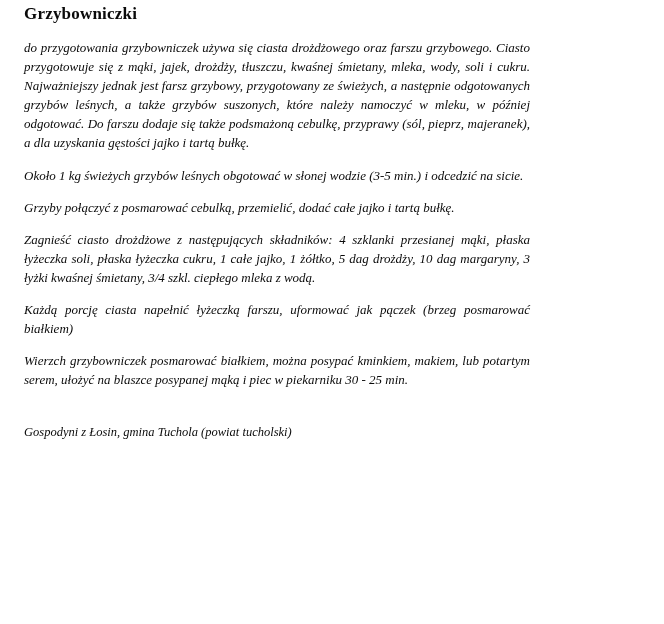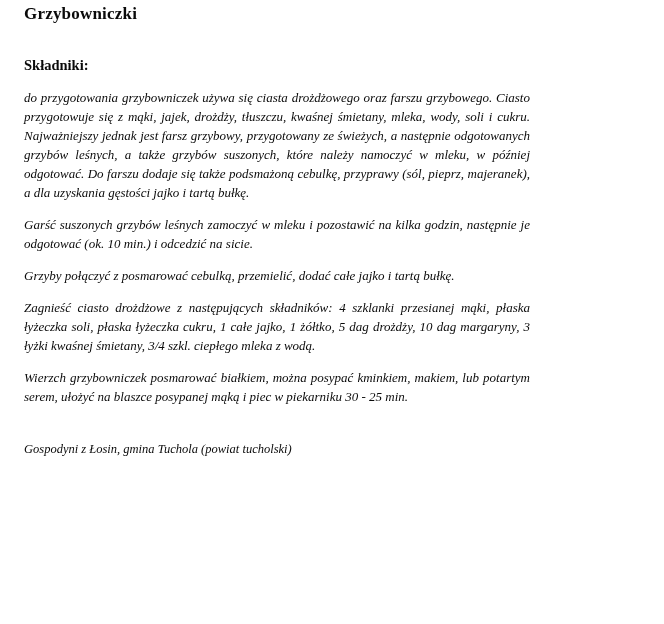--- a/index.html
+++ b/index.html
@@ -54,31 +54,31 @@
     text-align: left;
   }
 </style>
 </head>
 <body>
 
 <div class="page">
 
   <h1 class="doc-title">Grzybowniczki</h1>
 
-  <div class="section-heading heading-ingredients">Składniki:</div>
 
   <p class="para first-after-heading">do przygotowania grzybowniczek używa się ciasta drożdżowego oraz farszu grzybowego. Ciasto przygotowuje się z mąki, jajek, drożdży, tłuszczu, kwaśnej śmietany, mleka, wody, soli i cukru. Najważniejszy jednak jest farsz grzybowy, przygotowany ze świeżych, a następnie odgotowanych grzybów leśnych, a także grzybów suszonych, które należy namoczyć w mleku, w później odgotować. Do farszu dodaje się także podsmażoną cebulkę, przyprawy (sól, pieprz, majeranek), a dla uzyskania gęstości jajko i tartą bułkę.</p>
 
 
+  <p class="para first-after-heading">Około 1 kg świeżych grzybów leśnych obgotować w słonej wodzie (3-5 min.) i odcedzić na sicie.</p>
 
-  <p class="para">Garść suszonych grzybów leśnych zamoczyć w mleku i pozostawić na kilka godzin, następnie je odgotować (ok. 10 min.) i odcedzić na sicie.</p>
 
   <p class="para">Grzyby połączyć z posmarować cebulką, przemielić, dodać całe jajko i tartą bułkę.</p>
 
   <p class="para">Zagnieść ciasto drożdżowe z następujących składników: 4 szklanki przesianej mąki, płaska łyżeczka soli, płaska łyżeczka cukru, 1 całe jajko, 1 żółtko, 5 dag drożdży, 10 dag margaryny, 3 łyżki kwaśnej śmietany, 3/4 szkl. ciepłego mleka z wodą.</p>
 
 
+  <p class="para">Każdą porcję ciasta napełnić łyżeczką farszu, uformować jak pączek (brzeg posmarować białkiem)</p>
 
   <p class="para">Wierzch grzybowniczek posmarować białkiem, można posypać kminkiem, makiem, lub potartym serem, ułożyć na blaszce posypanej mąką i piec w piekarniku 30 - 25 min.</p>
 
   <p class="source">Gospodyni z Łosin, gmina Tuchola (powiat tucholski)</p>
 
 </div>
 
 </body></html>

